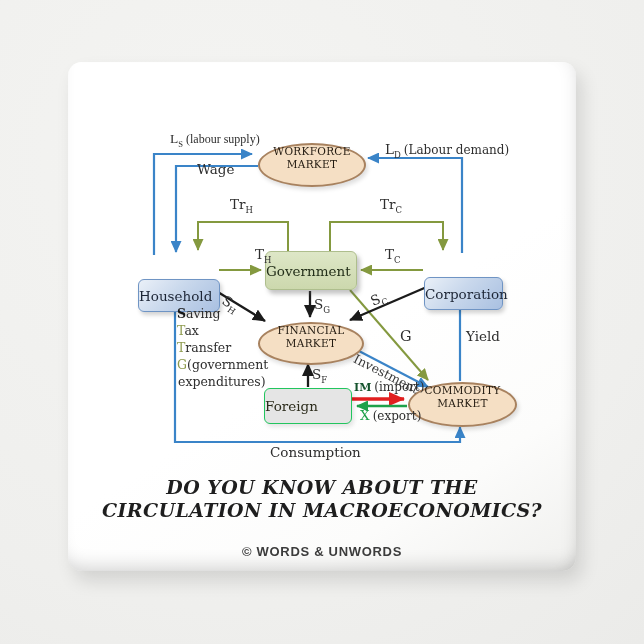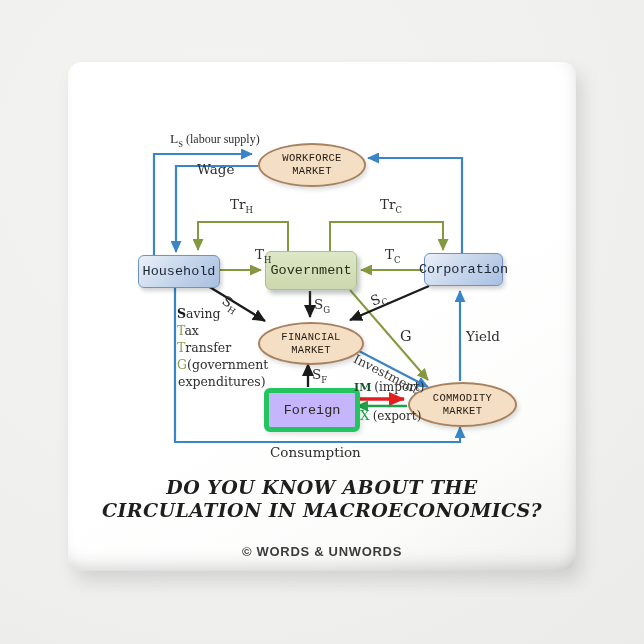--- a/index.html
+++ b/index.html
@@ -13,31 +13,31 @@
           background:linear-gradient(148deg,#ffffff 55%,#fcfcfb 80%,#f0f0ee 100%);
           box-shadow:6px 10px 18px rgba(0,0,0,0.12),
                      inset 0 -15px 18px -11px rgba(0,0,0,0.17),
                      inset -14px 0 16px -12px rgba(0,0,0,0.08),
                      inset 0 12px 14px -11px rgba(255,255,255,0.95);
           z-index:0;}
 
   svg.flows{position:absolute;left:0;top:0;z-index:2;}
 
   
-  .node{position:absolute;z-index:3;display:flex;align-items:center;justify-content:center;
-        color:#221a10;font-family:Liberation Mono, monospace;}
+  .node{position:absolute;z-index:3;display:flex;align-items:center;
+        color:#221a10;}
   .ellipse{border-radius:50%;background:#f5dfc4;border:2px solid #a8825f;
            flex-direction:column;font-size:10.5px;line-height:13px;letter-spacing:0.3px;
            text-align:center;box-shadow:2px 3px 4px rgba(0,0,0,0.13);}
   .rbox{border-radius:6px;font-size:13.5px;}
   .bluebox{background:linear-gradient(135deg,#eaf0f8 0%,#c9d8ec 45%,#a9c0e1 100%);
-           border:1.5px solid #6f94c4;color:#1d2636;box-shadow:2px 3px 4px rgba(0,0,0,0.18);}
+           border:1.5px solid #6f94c4;color:#1d2636;box-shadow:2px 3px 4px rgba(0,0,0,0.18);margin-top:24px;}
   .greenbox{background:linear-gradient(180deg,#dee7c7 0%,#ccd8ad 100%);
             border:1.5px solid #aebe8d;color:#24301a;box-shadow:3px 4px 4px rgba(90,90,90,0.35);}
-  .yellowbox{background:#c4b5fd;border:5px solid #22c55e;color:#2c2c1c;
+  .yellowbox{background:#e5e5e5;border:1px solid #22c55e;color:#2c2c1c;
              box-shadow:2px 3px 4px rgba(0,0,0,0.10);}
 
   
   .lbl{position:absolute;z-index:4;white-space:nowrap;font-size:12.5px;color:#2e2e2e;}
   .lbl sub{font-size:8.5px;line-height:0;}
   .big{font-size:13.5px;}
   .note{font-size:12px;margin-left:3px;}
   .rot{transform-origin:0 0;}
 
   
@@ -133,20 +133,23 @@
 
   <div class="node ellipse" style="left:408px;top:382px;width:105px;height:41px;">
     <div>COMMODITY</div>
     <div>MARKET</div>
   </div>
 
   <div class="lbl big" style="left:170px;top:131px;font-family:Liberation Serif, serif;">
     <span>L</span><sub>S</sub><span class="note">(labour supply)</span>
   </div>
 
+  <div class="lbl big" style="left:385px;top:141px;">
+    <span>L</span><sub>D</sub><span class="note">(Labour demand)</span>
+  </div>
 
   <div class="lbl big" style="left:197px;top:161px;">Wage</div>
 
   <div class="lbl big" style="left:230px;top:196px;">
     <span>Tr</span><sub>H</sub>
   </div>
 
   <div class="lbl big" style="left:380px;top:196px;">
     <span>Tr</span><sub>C</sub>
   </div>

